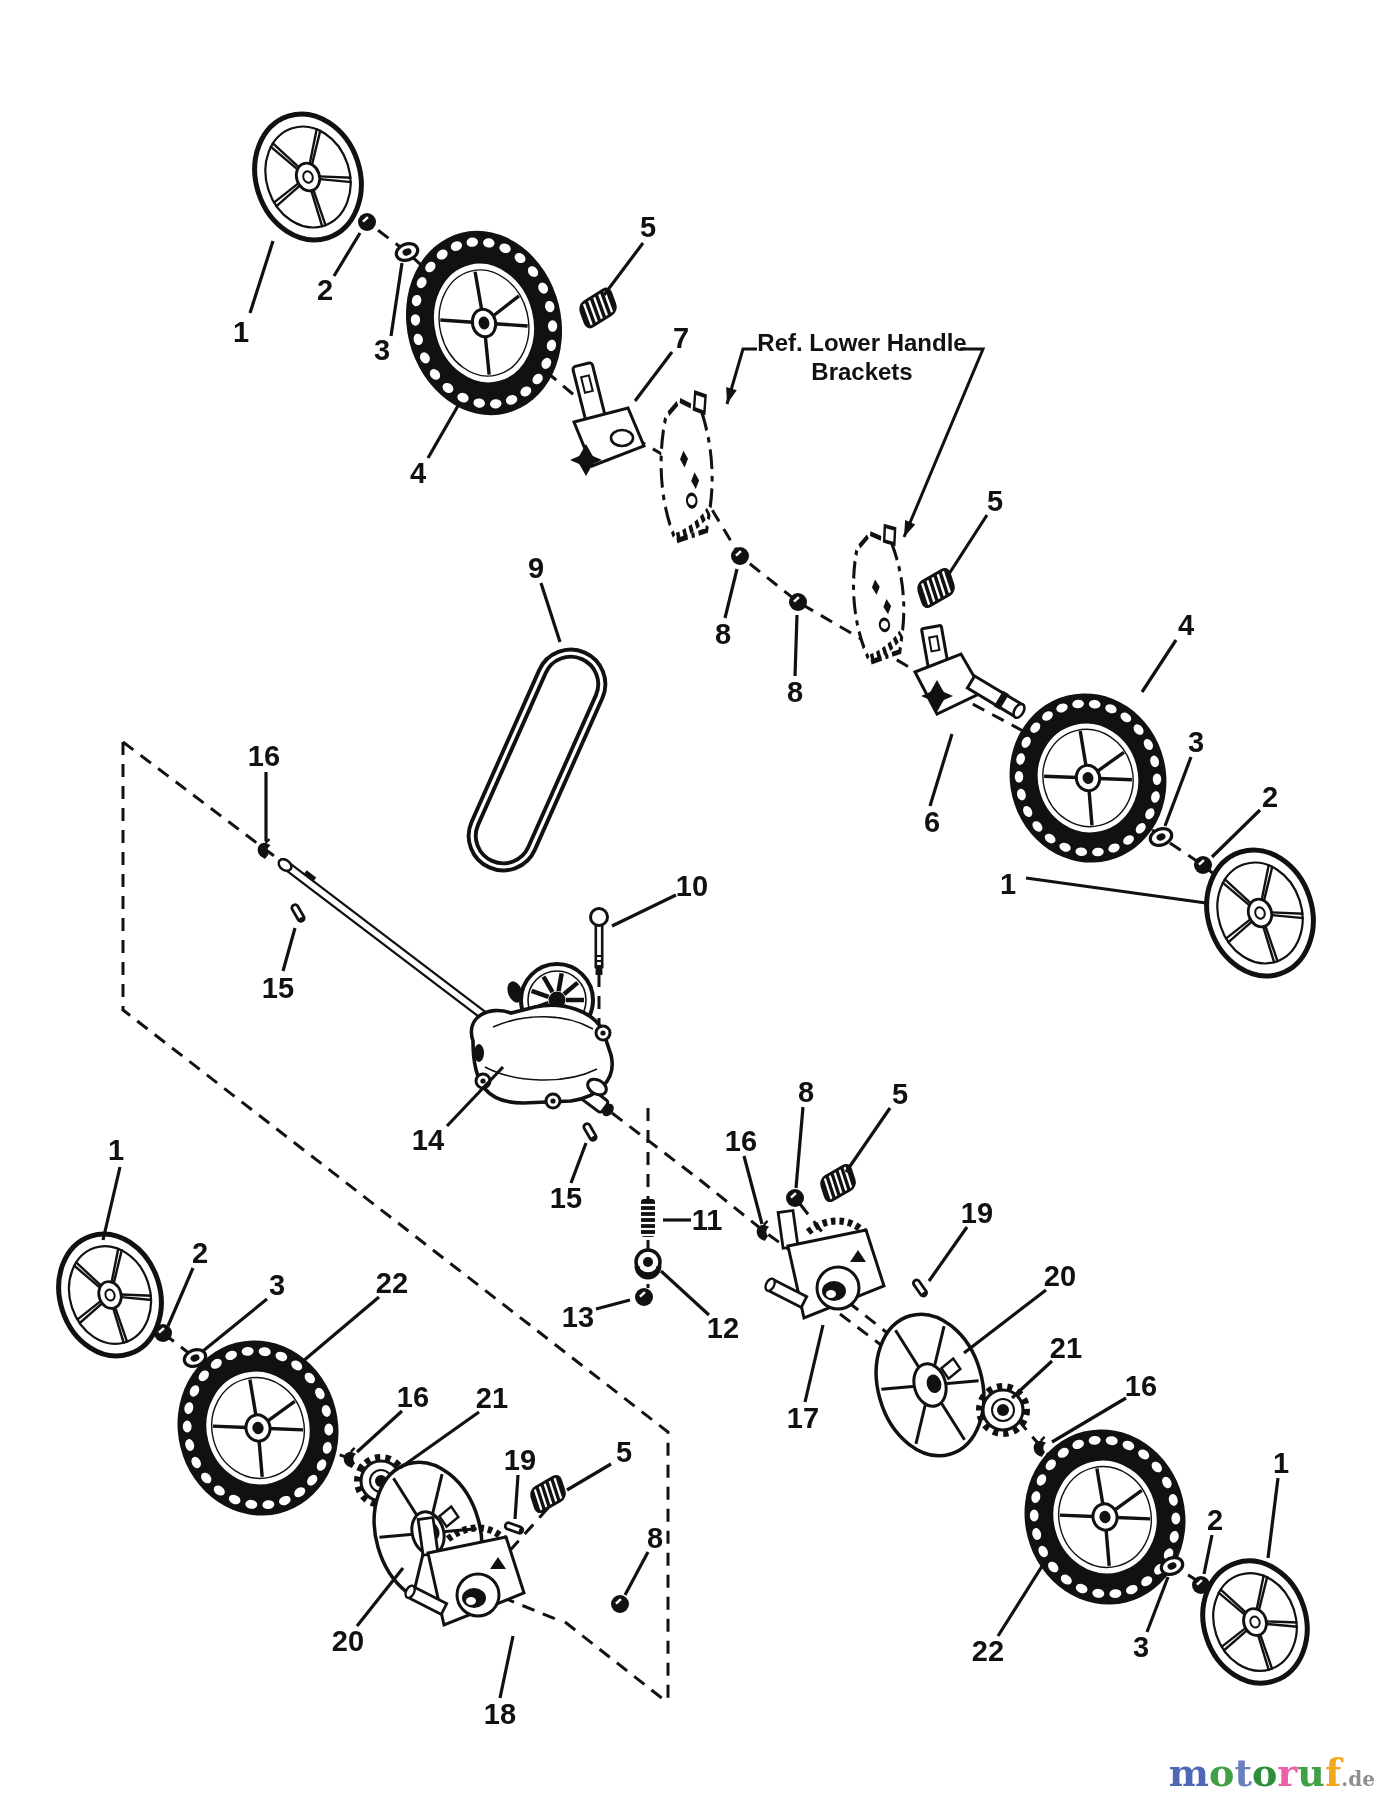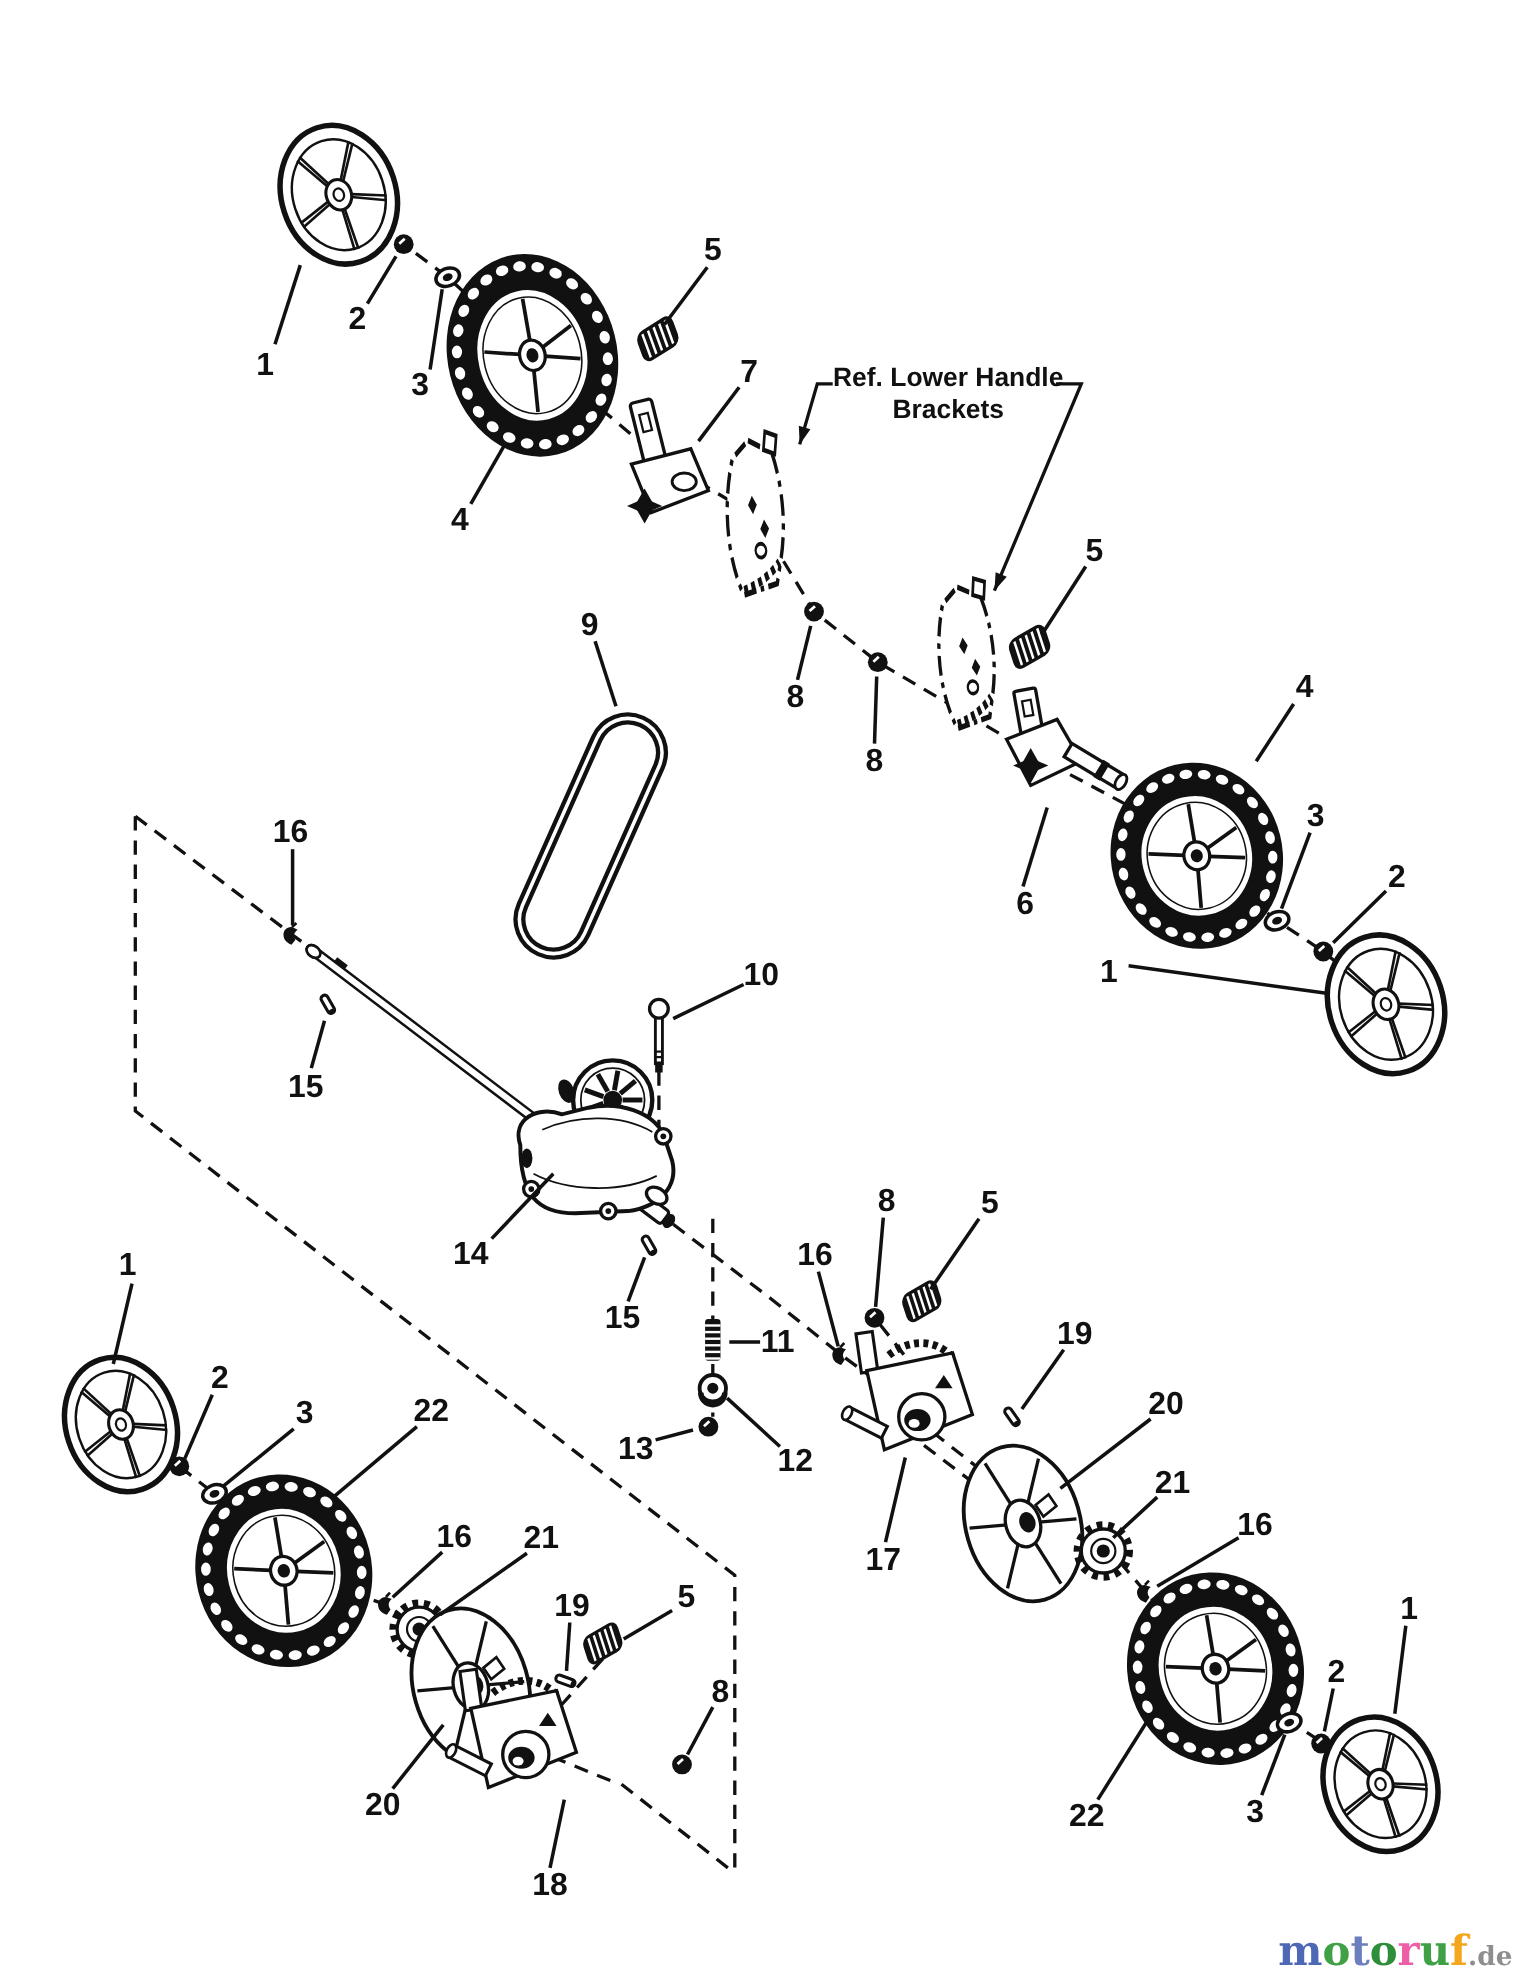--- a/index.html
+++ b/index.html
@@ -1,21 +1,21 @@
 <!DOCTYPE html>
 <html><head>
 <meta charset="utf-8">
 <style>
   html,body{margin:0;padding:0;background:#e8e8e8;}
   .stage{position:relative;width:1389px;height:1800px;background:#ffffff;overflow:hidden;
          font-family:"Liberation Sans", sans-serif;}
   #diagram{position:absolute;left:0;top:0;}
   .watermark{position:absolute;right:14px;bottom:8px;font-family:"DejaVu Serif", serif;
              font-weight:bold;font-size:38px;line-height:1;letter-spacing:0px;white-space:nowrap;}
-  .watermark .suffix{font-size:24px;font-weight:bold;}
+  .watermark .suffix{font-size:20px;font-weight:bold;}
   text.callout{font-family:"Liberation Sans", sans-serif;font-weight:bold;font-size:29px;}
   text.annot{font-family:"Liberation Sans", sans-serif;font-weight:bold;font-size:24px;}
 </style>
 </head>
 <body>
 
 <div class="stage">
   <svg id="diagram" xmlns="http://www.w3.org/2000/svg" width="1389" height="1800" viewBox="0 0 1389 1800" style="background: rgb(255, 255, 255);">
       <polyline points="308,177 367,222 407,252 484,323 555,379 600,417 688,470 740,556 798,602 880,650 965,700 1040,740 1088,778 1161,837 1203,865 1260,913" fill="none" stroke="#111111" stroke-width="3" stroke-dasharray="13 9"></polyline>
       <polyline points="123,742 266,850 281,861" fill="none" stroke="#111111" stroke-width="3" stroke-dasharray="13 9"></polyline>

